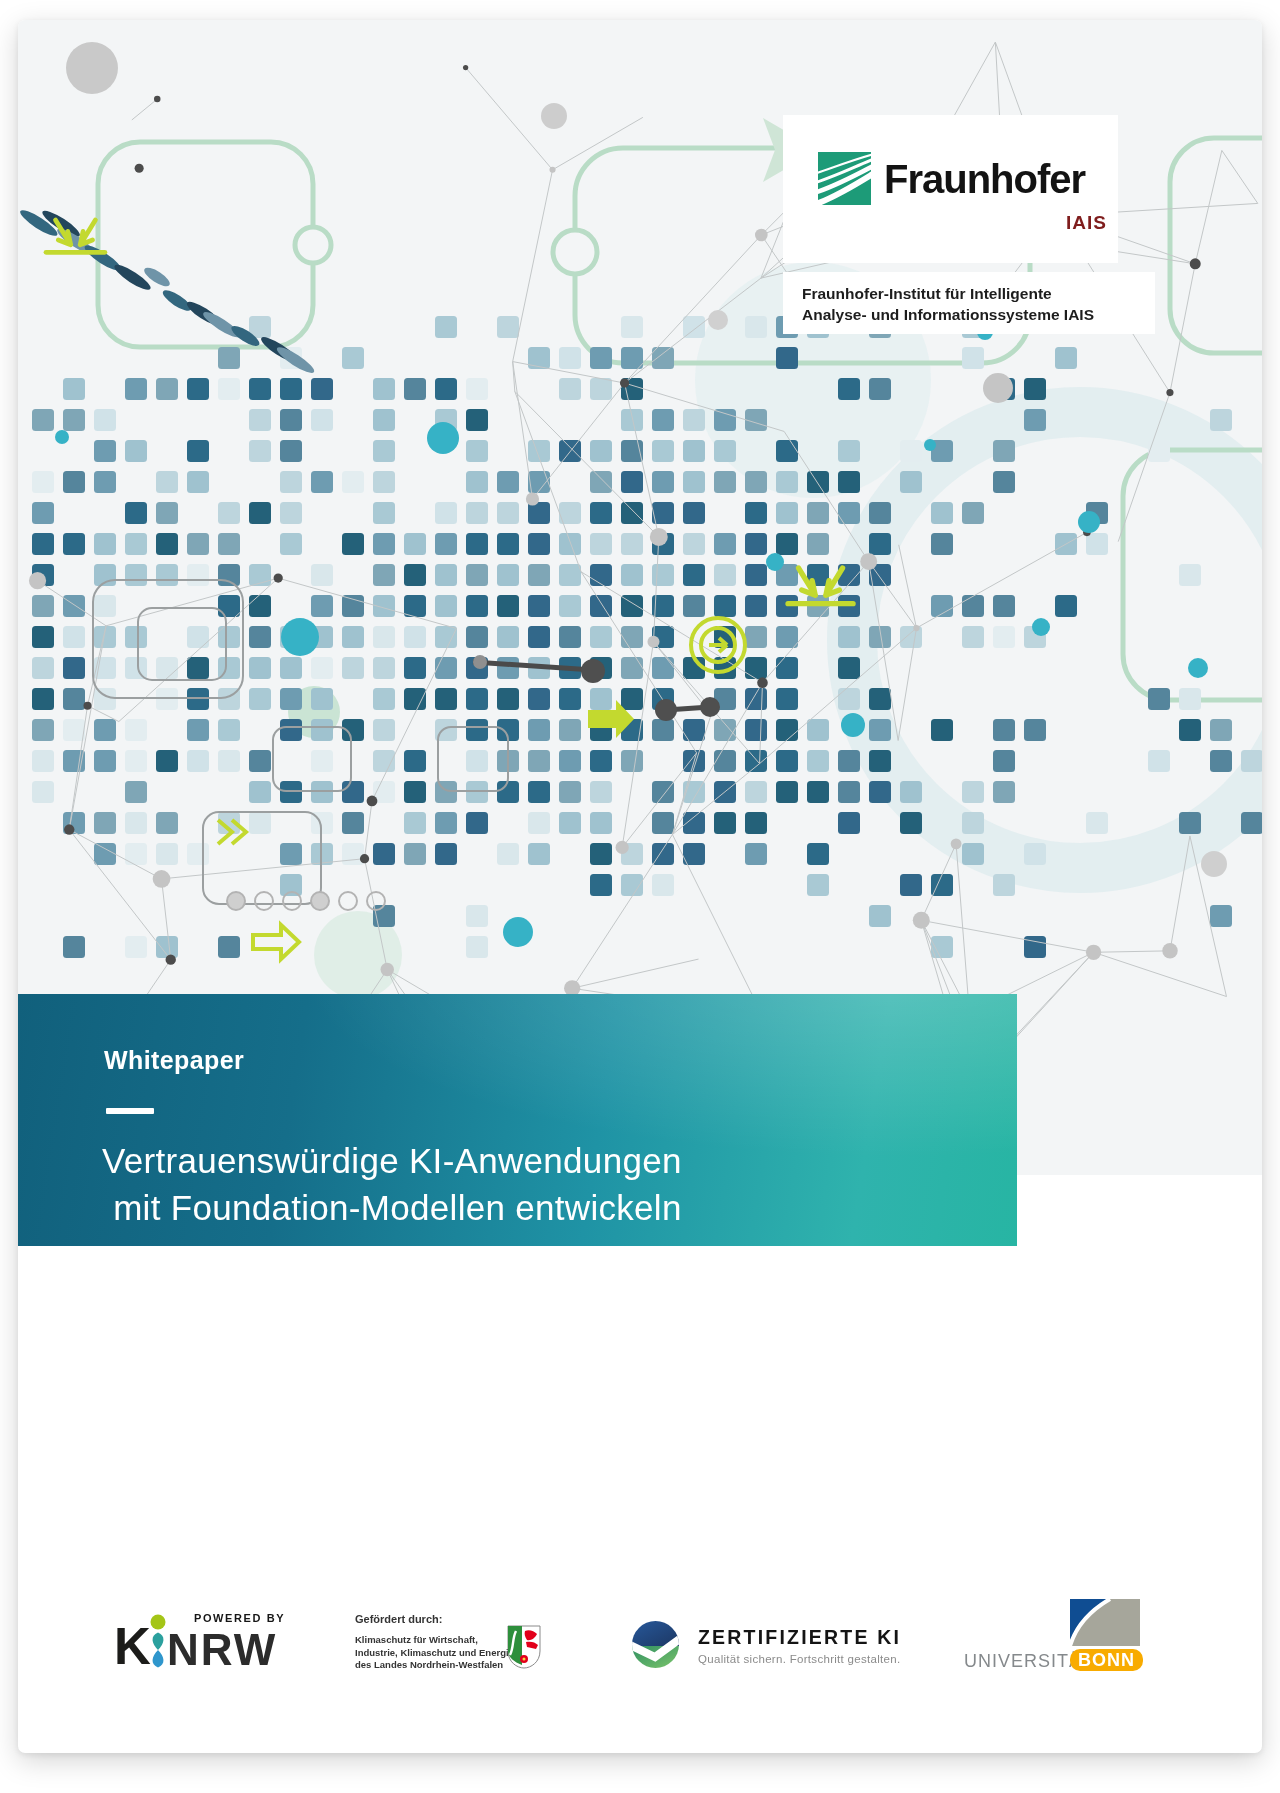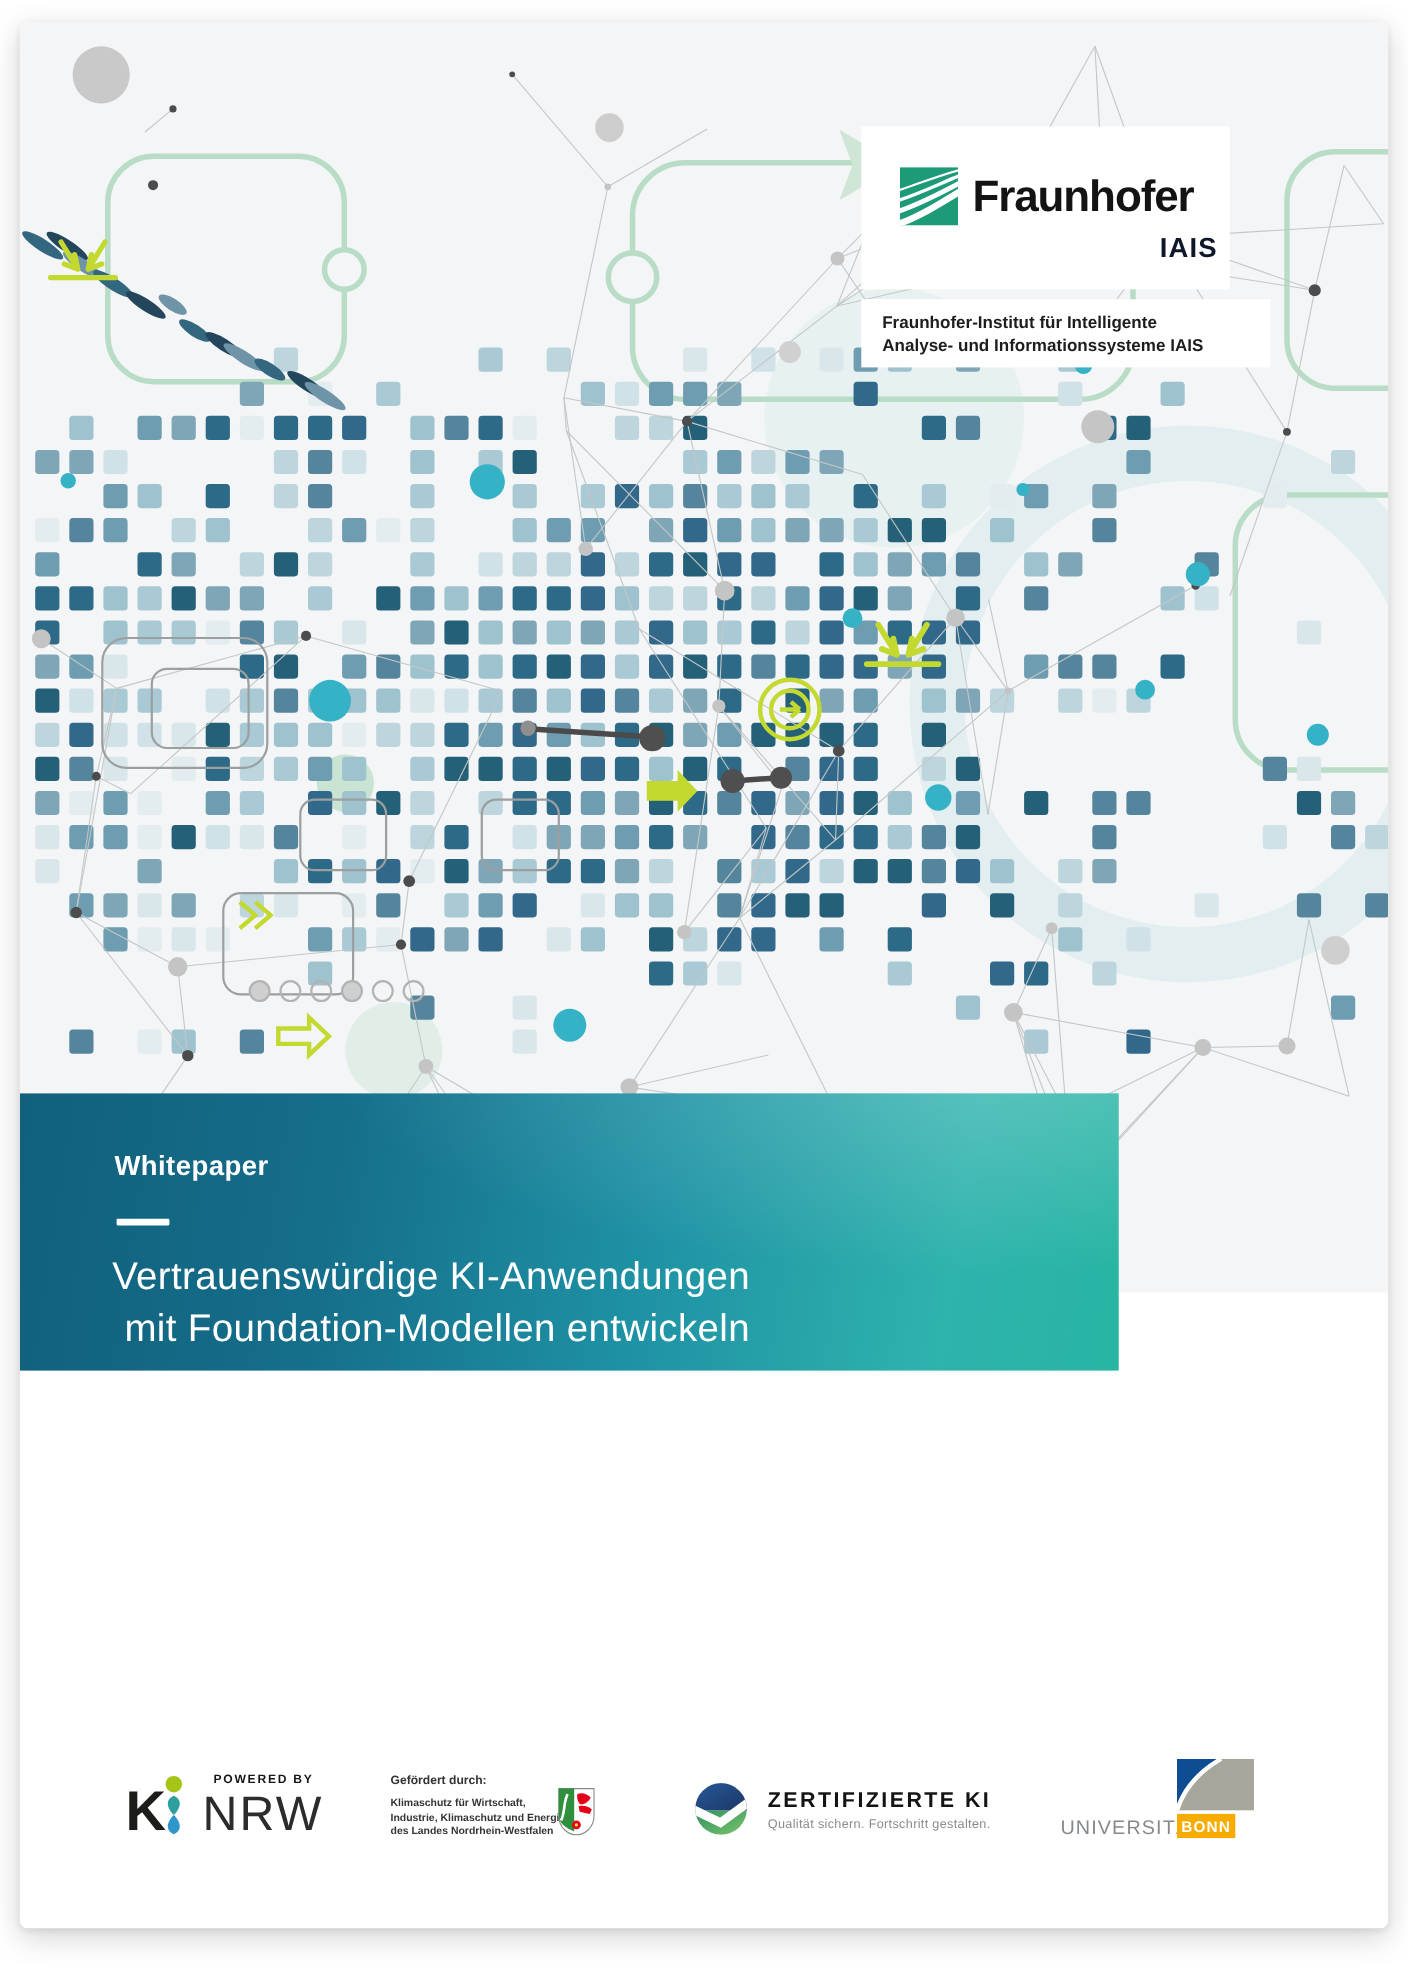--- a/index.html
+++ b/index.html
@@ -13,50 +13,50 @@
     box-shadow:0 8px 28px rgba(0,0,0,.17),0 2px 6px rgba(0,0,0,.08);
   }
   
   .art{position:absolute;left:0;top:0;width:1244px;height:1155px;background:#f3f5f6;overflow:hidden;}
   .art svg{position:absolute;left:0;top:0;}
   
   .logo-box{position:absolute;left:765px;top:95px;width:335px;height:148px;background:#ffffff;}
   .logo-row{position:absolute;left:35px;top:37px;display:flex;align-items:center;}
   .f-mark{width:53px;height:53px;flex:0 0 auto;}
   .f-word{margin-left:13px;margin-top:2px;font-size:40px;font-weight:bold;color:#131313;letter-spacing:-1px;}
-  .f-iais{position:absolute;right:11px;top:97px;font-size:25px;font-weight:bold;color:#0f172a;letter-spacing:1px;}
+  .f-iais{position:absolute;right:11px;top:97px;font-size:19px;font-weight:bold;color:#7f1d1d;letter-spacing:1px;}
   .inst-box{position:absolute;left:765px;top:252px;width:372px;height:62px;background:#ffffff;padding:11px 0 0 19px;box-sizing:border-box;}
   .inst-line{font-size:15.5px;font-weight:bold;color:#1d1d1d;line-height:21px;}
   
   .banner{
     position:absolute;left:0;top:974px;width:999px;height:252px;color:#fff;
     background-image:
       radial-gradient(ellipse at 88% -10%, rgba(255,255,255,.22), rgba(255,255,255,0) 48%),
       linear-gradient(99deg,#11607c 0%,#156e8a 28%,#1f93a5 58%,#2fb3ad 84%,#27b5a3 100%);
   }
   .wp-label{position:absolute;left:86px;top:52px;font-size:25px;font-weight:bold;letter-spacing:.4px;}
   .wp-bar{position:absolute;left:88px;top:114px;width:48px;height:6px;background:#ffffff;border-radius:1px;}
   .wp-title{position:absolute;left:84px;top:143px;font-size:35px;font-weight:400;line-height:47px;letter-spacing:.3px;text-align:right;}
   
   .powered{position:absolute;left:176px;top:1592px;font-size:11px;font-weight:bold;letter-spacing:1.6px;color:#161616;}
   .ki-k{position:absolute;left:96px;top:1601px;font-size:51px;font-weight:bold;color:#1c1c1a;line-height:51px;}
   .ki-dots{position:absolute;left:129px;top:1594px;width:22px;height:56px;}
-  .ki-nrw{position:absolute;left:166px;top:1608px;font-size:44px;font-weight:400;color:#2c2c2c;letter-spacing:2px;line-height:44px;}
+  .ki-nrw{position:absolute;left:149px;top:1608px;font-size:44px;font-weight:700;color:#2c2c2c;letter-spacing:2px;line-height:44px;}
   .fund{position:absolute;left:337px;top:1593px;color:#343434;}
   .fund-h{font-size:11px;font-weight:bold;margin-bottom:9px;}
   .fund-l{font-size:9.5px;font-weight:bold;line-height:12.5px;}
   .shield{position:absolute;left:489px;top:1605px;width:34px;height:44px;}
   .zki-mark{position:absolute;left:614px;top:1601px;width:47px;height:47px;}
   .zki-text{position:absolute;left:680px;top:1606px;}
   .zki-name{font-size:19.5px;font-weight:bold;letter-spacing:2.2px;color:#141414;}
   .zki-tag{font-size:11.5px;color:#8b8b8b;margin-top:4px;letter-spacing:.3px;}
   .ub-sq{position:absolute;left:1052px;top:1579px;width:70px;height:47px;}
   .ub-univ{position:absolute;left:946px;top:1631px;width:100px;text-align:right;font-size:18px;color:#85898c;letter-spacing:1px;}
-  .ub-bonn{position:absolute;left:1052px;top:1629px;width:53px;height:22px;background:#f8ab00;color:#fff;
-           font-size:14px;font-weight:bold;text-align:center;line-height:23px;letter-spacing:1px;}
+  .ub-bonn{position:absolute;left:1052px;top:1629px;width:73px;height:22px;background:#f8ab00;color:#fff;
+           font-size:18px;font-weight:bold;text-align:center;line-height:23px;letter-spacing:1px;border-radius:10px;}
 </style>
 </head>
 <body>
 
 <div class="page">
 
   <div class="art">
     <svg id="bg-art" width="1244" height="1155" viewBox="0 0 1244 1155">
         <circle cx="1062" cy="620" r="228" fill="none" stroke="#dfecee" stroke-width="50" opacity=".85"></circle>
         <circle cx="795" cy="360" r="118" fill="#e2eff1" opacity=".7"></circle>

